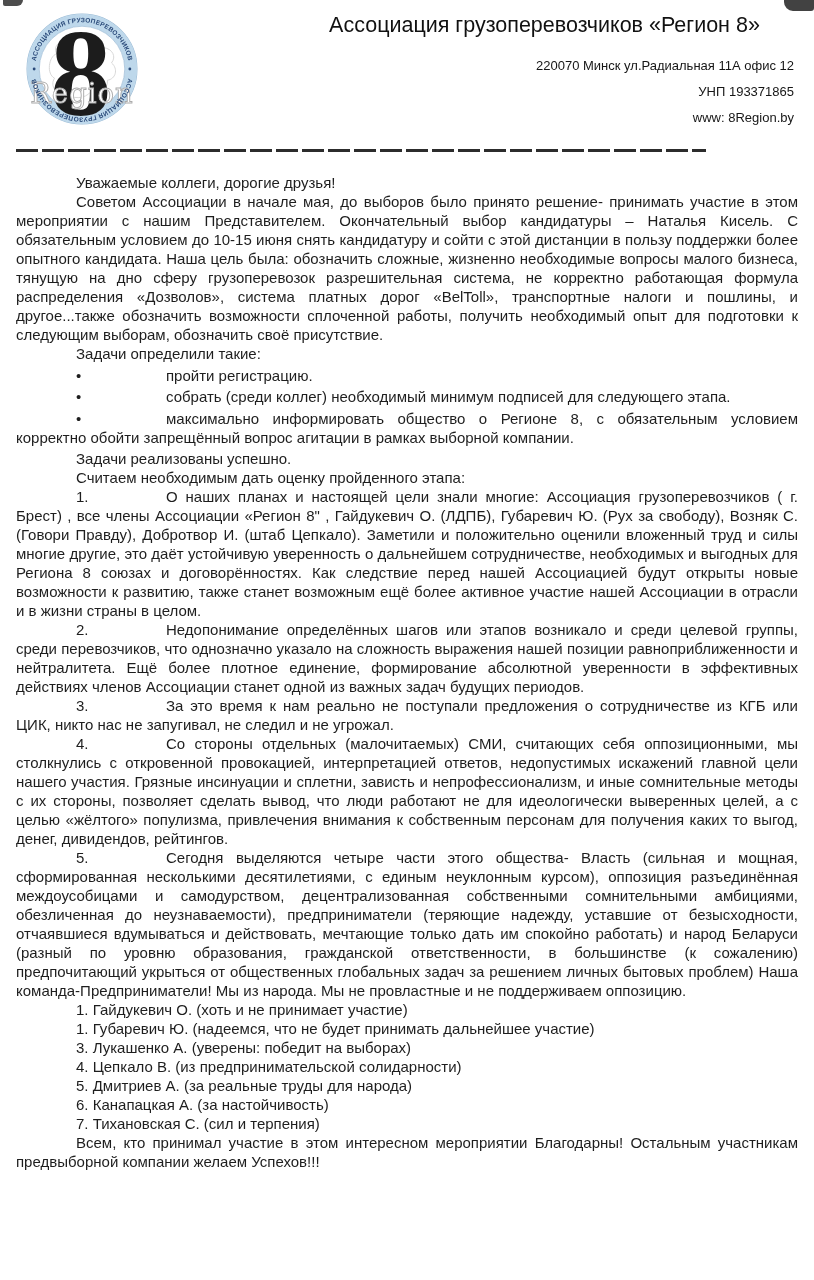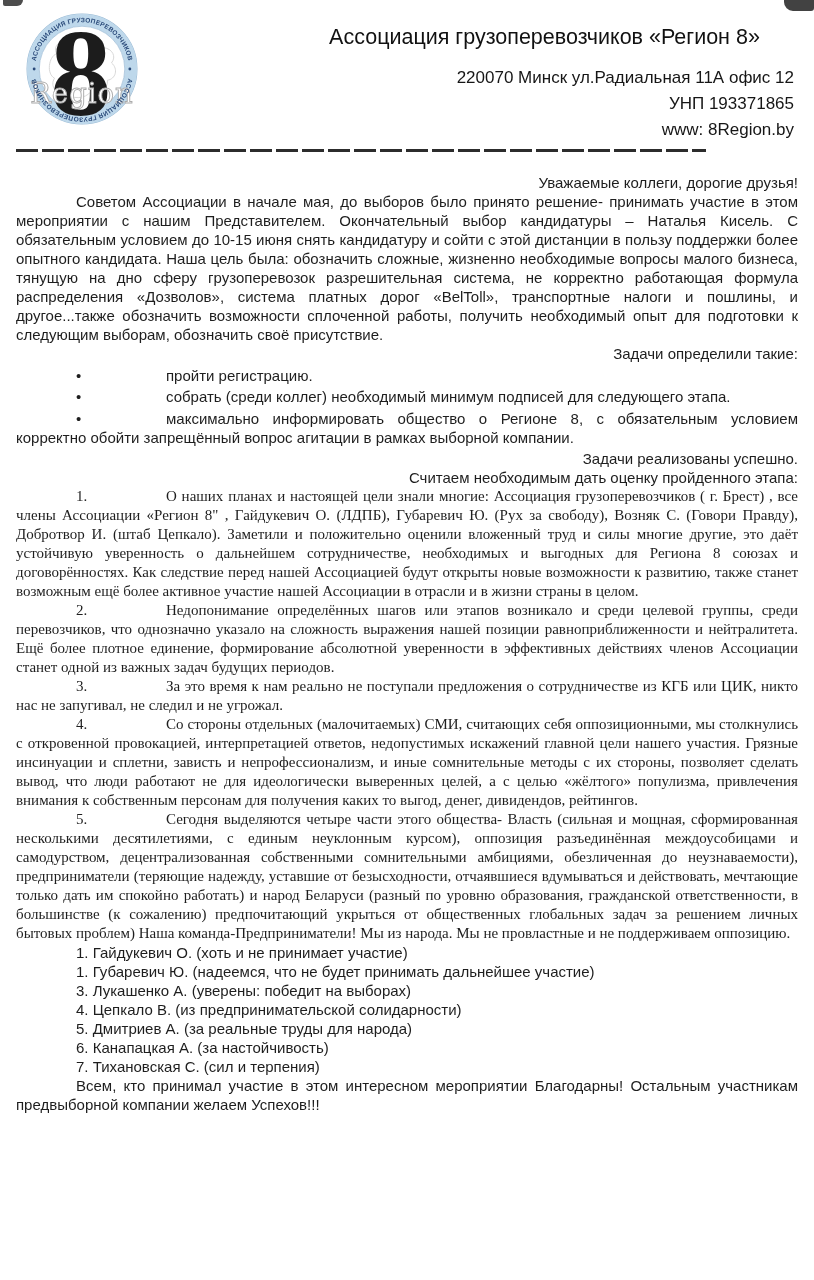--- a/index.html
+++ b/index.html
@@ -9,36 +9,36 @@
     font-family:"Liberation Sans", sans-serif; color:#1e1e1e;
     -webkit-font-smoothing:antialiased;
   }
   
   .corner-mark { position:absolute; background:#2e2e2e; }
   .corner-tl { left:3px; top:0; width:20px; height:6px; border-radius:0 0 6px 2px; opacity:.85; }
   .corner-tr { right:0; top:0; width:30px; height:11px; border-radius:0 0 3px 9px; opacity:.9; }
 
   
   .logo-wrap { position:absolute; left:26px; top:13px; width:112px; height:112px; }
-  .head-right { position:absolute; left:295px; right:20px; top:24px; }
+  .head-right { position:absolute; left:295px; right:20px; top:12px; }
   .doc-title { font-size:21.5px; line-height:26px; text-align:center; color:#111; }
-  .addr-block { margin-top:15px; text-align:right; font-size:17px; line-height:26px; color:#161616; }
+  .addr-block { margin-top:15px; text-align:right; font-size:13px; line-height:26px; color:#161616; }
 
   .divider {
     position:absolute; top:149px; left:16px; width:690px; height:3px;
     background:repeating-linear-gradient(90deg,#2c2c2c 0 22px, rgba(0,0,0,0) 22px 26px);
   }
 
   
   .letter { position:absolute; left:16px; right:16px; top:173px; font-size:15px; line-height:19px; text-align:justify; }
   .letter p { margin:0; text-indent:60px; }
-  p.flush { text-indent:60px; text-align:right; }
+  p.flush { text-indent:60px; text-align:left; }
   p.li { text-indent:0; margin:2.5px 0; }
   .mk { display:inline-block; width:90px; margin-left:60px; text-indent:0; }
-  p.num-item { text-indent:0;font-family:Liberation Serif, serif; }
+  p.num-item { text-indent:0; }
   p.cand { text-indent:60px; text-align:left; }
 </style>
 </head>
 <body>
 
 <div class="page">
 
   <div class="corner-mark corner-tl"></div>
   <div class="corner-mark corner-tr"></div>
 

